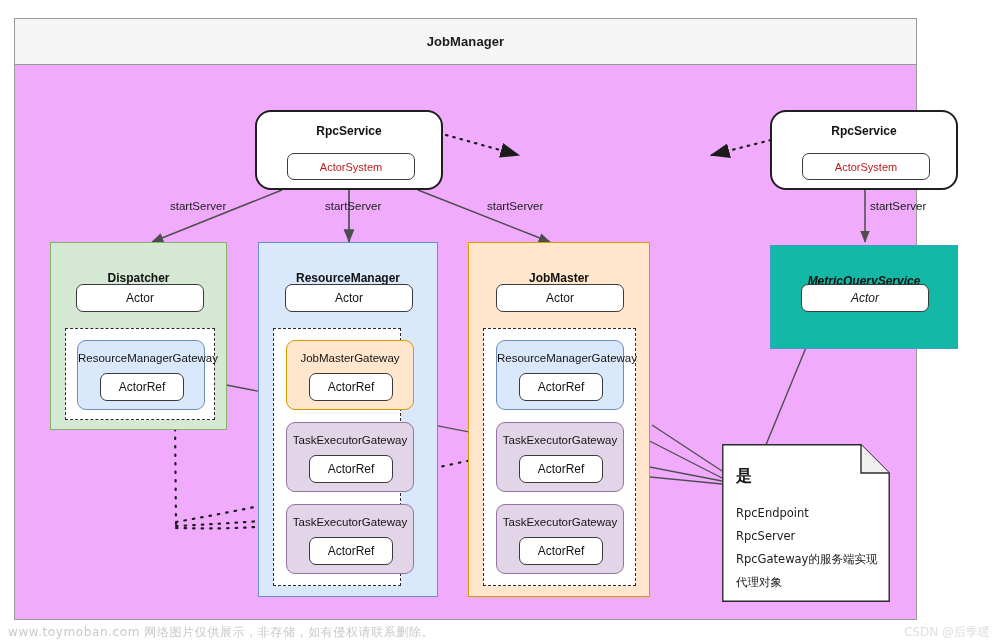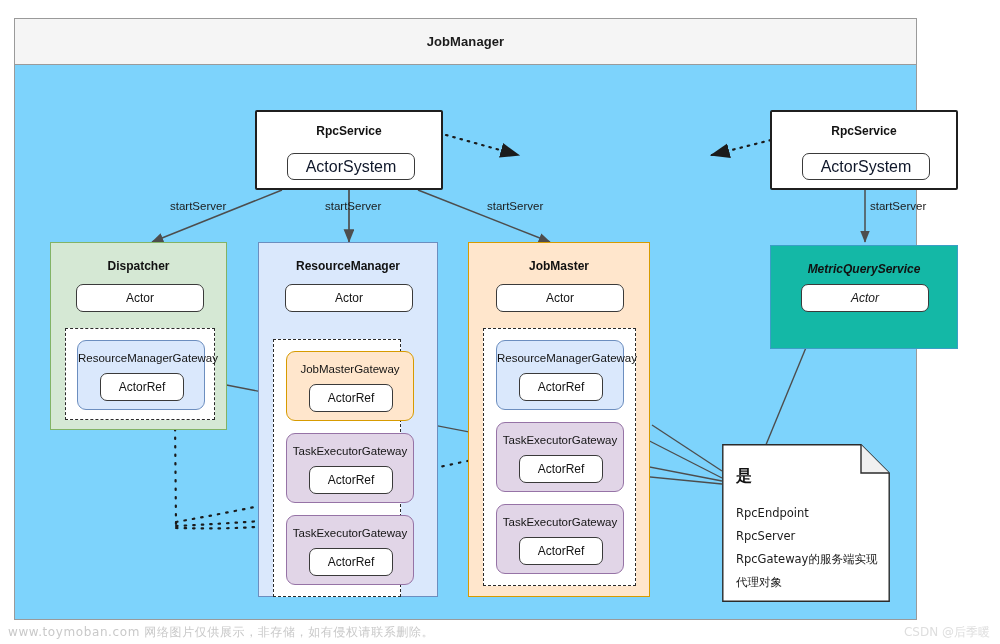--- a/index.html
+++ b/index.html
@@ -18,21 +18,21 @@
     overflow: hidden;
   }
   
   .jm-frame {
     position: absolute;
     left: 14px;
     top: 18px;
     width: 903px;
     height: 602px;
     border: 1px solid #9a9a9a;
-    background: #7dd3fc;
+    background: #f0abfc;
     box-sizing: border-box;
   }
   .jm-header {
     position: absolute;
     left: 0;
     top: 0;
     width: 100%;
     height: 46px;
     background: #f5f5f5;
     border-bottom: 1px solid #9a9a9a;
@@ -45,21 +45,21 @@
     font-size: 13px;
     font-weight: bold;
     color: #1b1b1b;
     letter-spacing: 0.1px;
   }
 
   
   .rpc-box {
     position: absolute;
     border: 2px solid #1f1f1f;
-    border-radius: 2px;
+    border-radius: 16px;
     background: #ffffff;
     box-sizing: border-box;
   }
   .rpc-title {
     position: absolute;
     left: 0;
     top: 12px;
     width: 100%;
     text-align: center;
     font-size: 12px;
@@ -68,33 +68,33 @@
   }
   .inner-pill {
     position: absolute;
     border: 1.6px solid #3a3a3a;
     border-radius: 7px;
     background: #ffffff;
     box-sizing: border-box;
     display: flex;
     align-items: center;
     justify-content: center;
-    font-size: 16px;
-    color: #0f172a;
+    font-size: 11px;
+    color: #b91c1c;
   }
 
   
   .svc {
     position: absolute;
     box-sizing: border-box;
   }
   .svc-title {
     position: absolute;
     left: 0;
-    top: 16px;
+    top: 28px;
     width: 100%;
     text-align: center;
     font-size: 12px;
     font-weight: bold;
     color: #111111;
   }
   .svc-actor {
     position: absolute;
     height: 28px;
     border: 1.6px solid #3a3a3a;
@@ -280,21 +280,21 @@
       <div class="gw" style="left:11px; top:11px; width:128px; height:70px; background:#dae8fc; border:1.5px solid #6c8ebf;">
         <span class="gw-label">ResourceManagerGateway</span>
         <span class="gw-ref" style="left:22px; top:32px; width:84px;">ActorRef</span>
       </div>
     </div>
   </div>
 
   <div class="svc" style="left:258px; top:242px; width:180px; height:355px; background:#dae8fc; border:1.5px solid #6c8ebf;">
     <span class="svc-title">ResourceManager</span>
     <span class="svc-actor" style="left:26px; top:41px; width:128px;">Actor</span>
-    <div class="dashed-zone" style="left:14px; top:96px; width:128px; height:258px;">
+    <div class="dashed-zone" style="left:14px; top:85px; width:128px; height:258px;">
       <div class="gw" style="left:12px; top:11px; width:128px; height:70px; background:#ffe6cc; border:1.5px solid #d79b00;">
         <span class="gw-label">JobMasterGateway</span>
         <span class="gw-ref" style="left:22px; top:32px; width:84px;">ActorRef</span>
       </div>
       <div class="gw" style="left:12px; top:93px; width:128px; height:70px; background:#e1d5e7; border:1.5px solid #9673a6;">
         <span class="gw-label">TaskExecutorGateway</span>
         <span class="gw-ref" style="left:22px; top:32px; width:84px;">ActorRef</span>
       </div>
       <div class="gw" style="left:12px; top:175px; width:128px; height:70px; background:#e1d5e7; border:1.5px solid #9673a6;">
         <span class="gw-label">TaskExecutorGateway</span>

